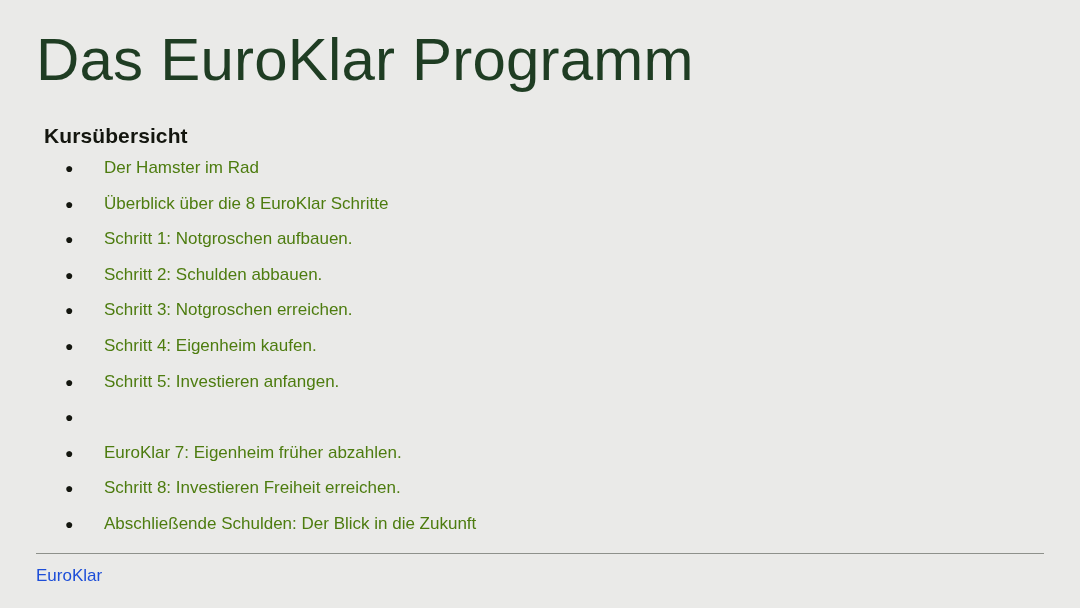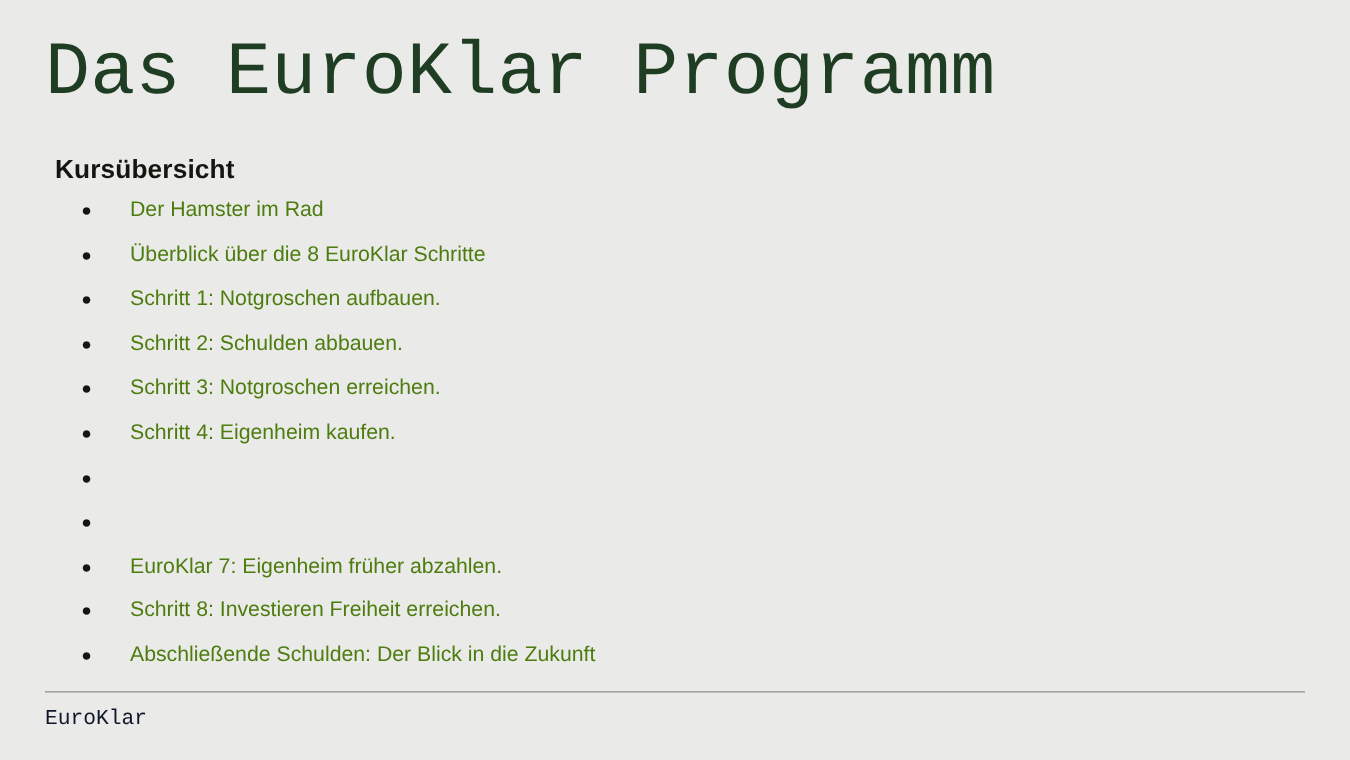--- a/index.html
+++ b/index.html
@@ -17,21 +17,21 @@
     position: relative;
     width: 1080px;
     height: 608px;
     box-sizing: border-box;
     background: #eaeae8;
   }
   .slide-title {
     position: absolute;
     left: 36px;
     top: 26px;
-    font-family: Liberation Mono, monospace;
+    font-family: Liberation Sans, sans-serif;
     font-size: 60px;
     line-height: 1.12;
     color: #1f3d23;
     letter-spacing: 0.2px;
     white-space: nowrap;
   }
   .subtitle {
     position: absolute;
     left: 44px;
     top: 124px;
@@ -76,23 +76,23 @@
     left: 36px;
     top: 553px;
     width: 1008px;
     height: 1px;
     background: #8e918b;
   }
   .footer-brand {
     position: absolute;
     left: 36px;
     top: 566px;
-    font-family: Liberation Mono, monospace;
+    font-family: Liberation Sans, sans-serif;
     font-size: 17px;
-    color: #0f172a;
+    color: #1d4ed8;
   }
 </style>
 </head>
 <body>
 
 <div class="slide">
 
   <div class="slide-title">Das EuroKlar Programm</div>
 
   <div class="subtitle">Kursübersicht</div>
@@ -117,20 +117,21 @@
     <li class="bullet-item">
       <span class="bullet-dot">●</span>
       <span class="bullet-text">Schritt 3: Notgroschen erreichen.</span>
     </li>
     <li class="bullet-item">
       <span class="bullet-dot">●</span>
       <span class="bullet-text">Schritt 4: Eigenheim kaufen.</span>
     </li>
     <li class="bullet-item">
       <span class="bullet-dot">●</span>
+      <span class="bullet-text">Schritt 5: Investieren anfangen.</span>
     </li>
     <li class="bullet-item">
       <span class="bullet-dot">●</span>
     </li>
     <li class="bullet-item">
       <span class="bullet-dot">●</span>
       <span class="bullet-text">EuroKlar 7: Eigenheim früher abzahlen.</span>
     </li>
     <li class="bullet-item">
       <span class="bullet-dot">●</span>

